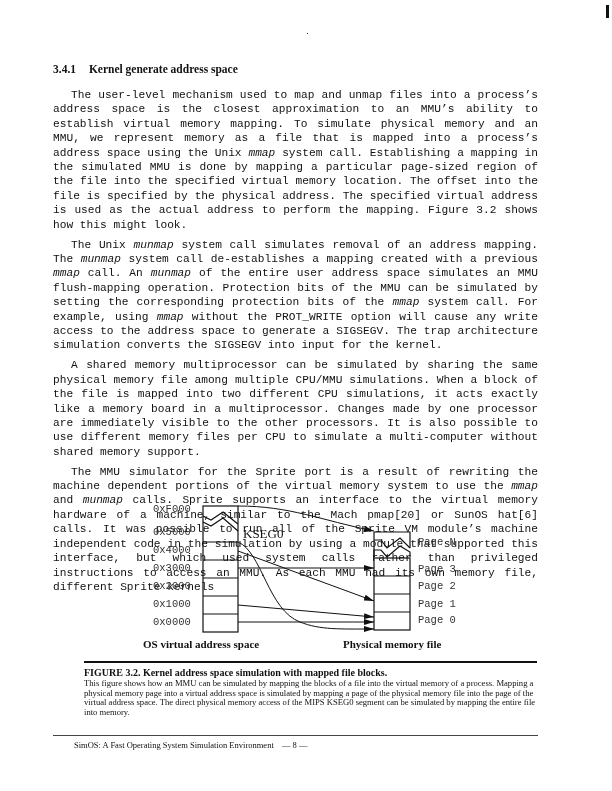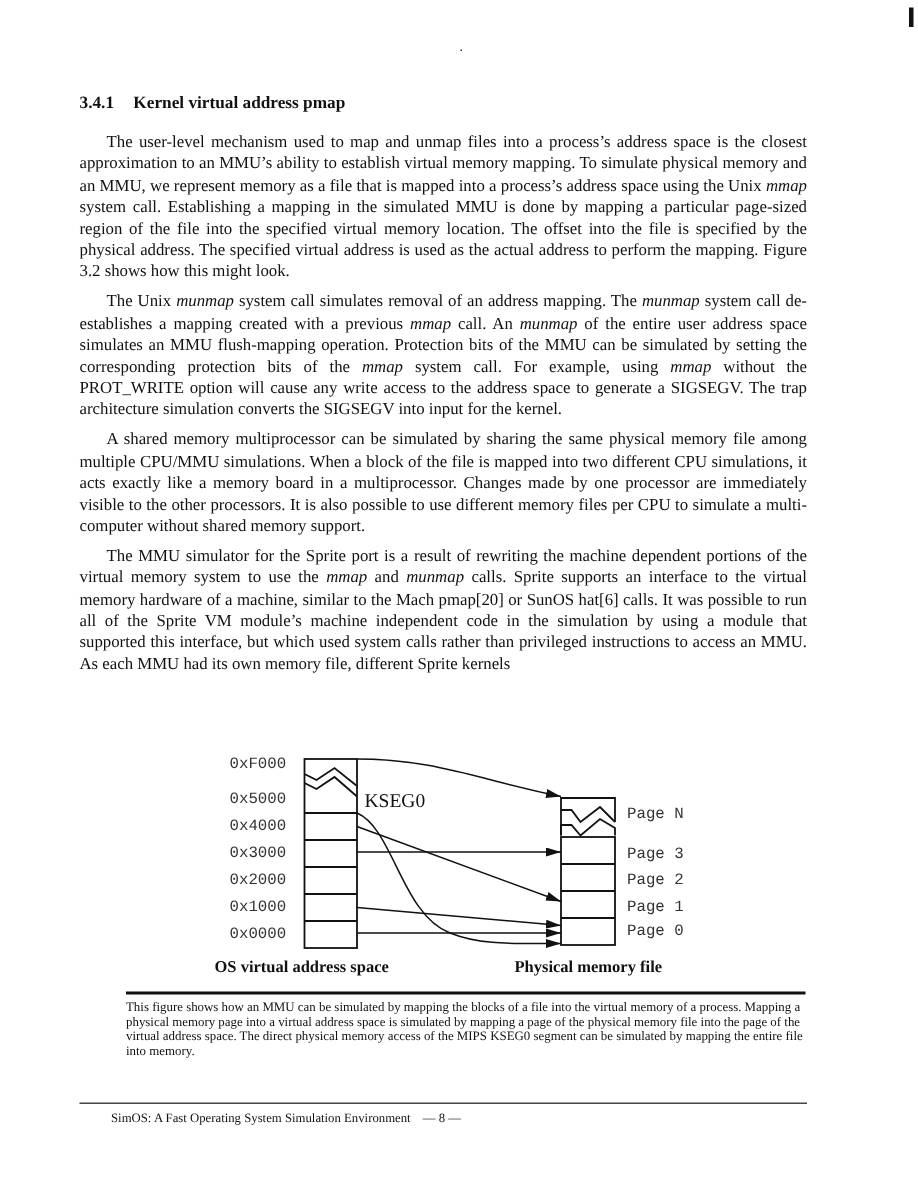--- a/index.html
+++ b/index.html
@@ -1,41 +1,41 @@
 <!DOCTYPE html>
 <html><head>
 <meta charset="utf-8">
 <style>
   html, body { margin:0; padding:0; background:#ffffff; }
   body { width:612px; height:791px; position:relative; overflow:hidden; font-family:"Liberation Serif", serif; color:#111; }
   .mark { position:absolute; left:606px; top:5px; width:3px; height:13px; background:#111; }
   .dot { position:absolute; left:307px; top:33px; width:1px; height:1px; background:#333; }
   .heading { position:absolute; left:53px; top:63px; font-weight:bold; font-size:11.5px; }
   .heading .num { margin-right:10px; }
-  .body-text { position:absolute; left:53px; width:485px; font-size:11.2px; line-height:14.4px; text-align:justify; }
+  .body-text { position:absolute; left:53px; width:485px; font-size:11.2px; line-height:14.4px; text-align:justify;font-family:Liberation Mono, monospace; }
   .para { text-indent:18px; margin:0 0 5.5px 0; }
   .fig { position:absolute; left:0; top:0; }
   .mono { font-family:"Liberation Mono", monospace; font-size:10.5px; fill:#333; }
   .lbl { font-family:"Liberation Serif", serif; font-weight:bold; font-size:11px; fill:#111; }
   .kseg { font-family:"Liberation Serif", serif; font-size:13px; fill:#111; }
   .caprule { position:absolute; left:84px; top:661px; width:453px; height:2px; background:#111; }
   .caption { position:absolute; left:84px; top:667px; width:453px; font-size:8.6px; line-height:9.6px; }
   .caption .ctitle { font-weight:bold; font-size:10px; line-height:12px; display:block; }
   .footrule { position:absolute; left:53px; top:735px; width:485px; height:1px; background:#444; }
   .footer { position:absolute; left:53px; top:740px; font-size:8.5px;padding-left:21px; }
 </style>
 </head>
 <body>
 
 <div class="mark"></div>
 <div class="dot"></div>
 
 <div class="heading">
   <span class="num">3.4.1</span>
-  <span>Kernel virtual address pmap</span>
+  <span>Kernel generate address space</span>
 </div>
 
 <div class="body-text" style="top:88px;">
   <p class="para"><span>The user-level mechanism used to map and unmap files into a process’s address space is the closest approximation to an MMU’s ability to establish virtual memory mapping. To simulate physical memory and an MMU, we represent memory as a file that is mapped into a process’s address space using the Unix </span><i>mmap</i><span> system call. Establishing a mapping in the simulated MMU is done by mapping a particular page-sized region of the file into the specified virtual memory location. The offset into the file is specified by the physical address. The specified virtual address is used as the actual address to perform the mapping. Figure 3.2 shows how this might look.</span></p>
   <p class="para"><span>The Unix </span><i>munmap</i><span> system call simulates removal of an address mapping. The </span><i>munmap</i><span> system call de-establishes a mapping created with a previous </span><i>mmap</i><span> call. An </span><i>munmap</i><span> of the entire user address space simulates an MMU flush-mapping operation. Protection bits of the MMU can be simulated by setting the corresponding protection bits of the </span><i>mmap</i><span> system call. For example, using </span><i>mmap</i><span> without the PROT_WRITE option will cause any write access to the address space to generate a SIGSEGV. The trap architecture simulation converts the SIGSEGV into input for the kernel.</span></p>
   <p class="para"><span>A shared memory multiprocessor can be simulated by sharing the same physical memory file among multiple CPU/MMU simulations. When a block of the file is mapped into two different CPU simulations, it acts exactly like a memory board in a multiprocessor. Changes made by one processor are immediately visible to the other processors. It is also possible to use different memory files per CPU to simulate a multi-computer without shared memory support.</span></p>
   <p class="para"><span>The MMU simulator for the Sprite port is a result of rewriting the machine dependent portions of the virtual memory system to use the </span><i>mmap</i><span> and </span><i>munmap</i><span> calls. Sprite supports an interface to the virtual memory hardware of a machine, similar to the Mach pmap[20] or SunOS hat[6] calls. It was possible to run all of the Sprite VM module’s machine independent code in the simulation by using a module that supported this interface, but which used system calls rather than privileged instructions to access an MMU. As each MMU had its own memory file, different Sprite kernels</span></p>
 </div>
 
 <svg class="fig" width="612" height="791">
@@ -93,20 +93,21 @@
     <path d="M238,605 L374,617" marker-end="url(#arr)"></path>
     <path d="M238,622 L374,622" marker-end="url(#arr)"></path>
   </g>
 
   <text class="lbl" x="143" y="648">OS virtual address space</text>
   <text class="lbl" x="343" y="648">Physical memory file</text>
 </svg>
 
 <div class="caprule"></div>
 <div class="caption">
+  <span class="ctitle">FIGURE 3.2. Kernel address space simulation with mapped file blocks.</span>
   <span>This figure shows how an MMU can be simulated by mapping the blocks of a file into the virtual memory of a process. Mapping a physical memory page into a virtual address space is simulated by mapping a page of the physical memory file into the page of the virtual address space. The direct physical memory access of the MIPS KSEG0 segment can be simulated by mapping the entire file into memory.</span>
 </div>
 
 <div class="footrule"></div>
 <div class="footer">
   <span>SimOS: A Fast Operating System Simulation Environment</span>
   <span style="margin-left:6px;">— 8 —</span>
 </div>
 
 </body></html>

